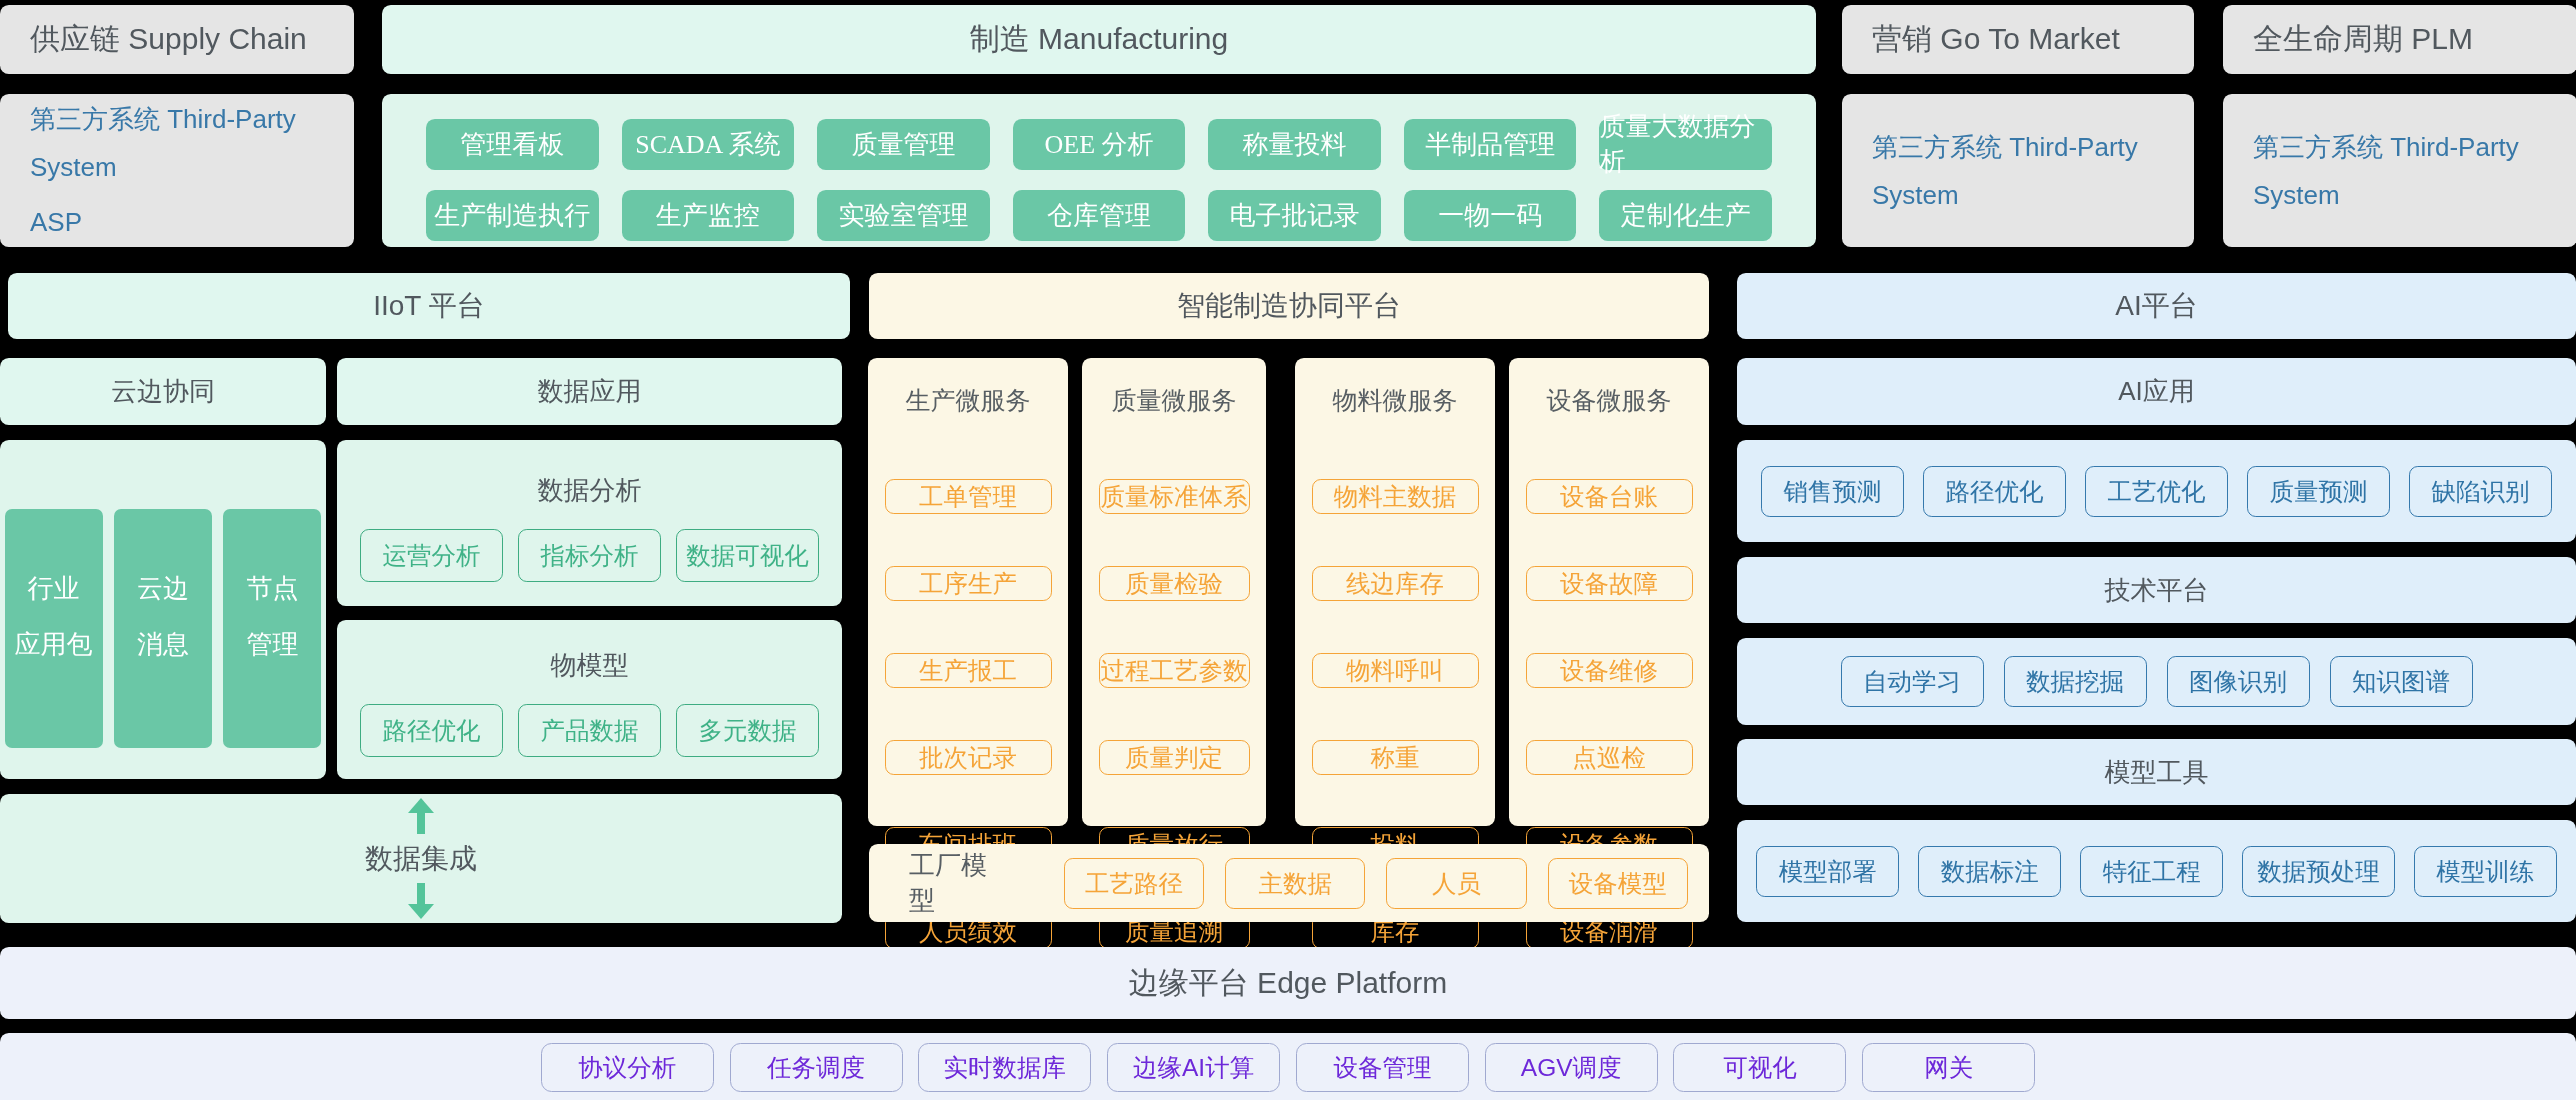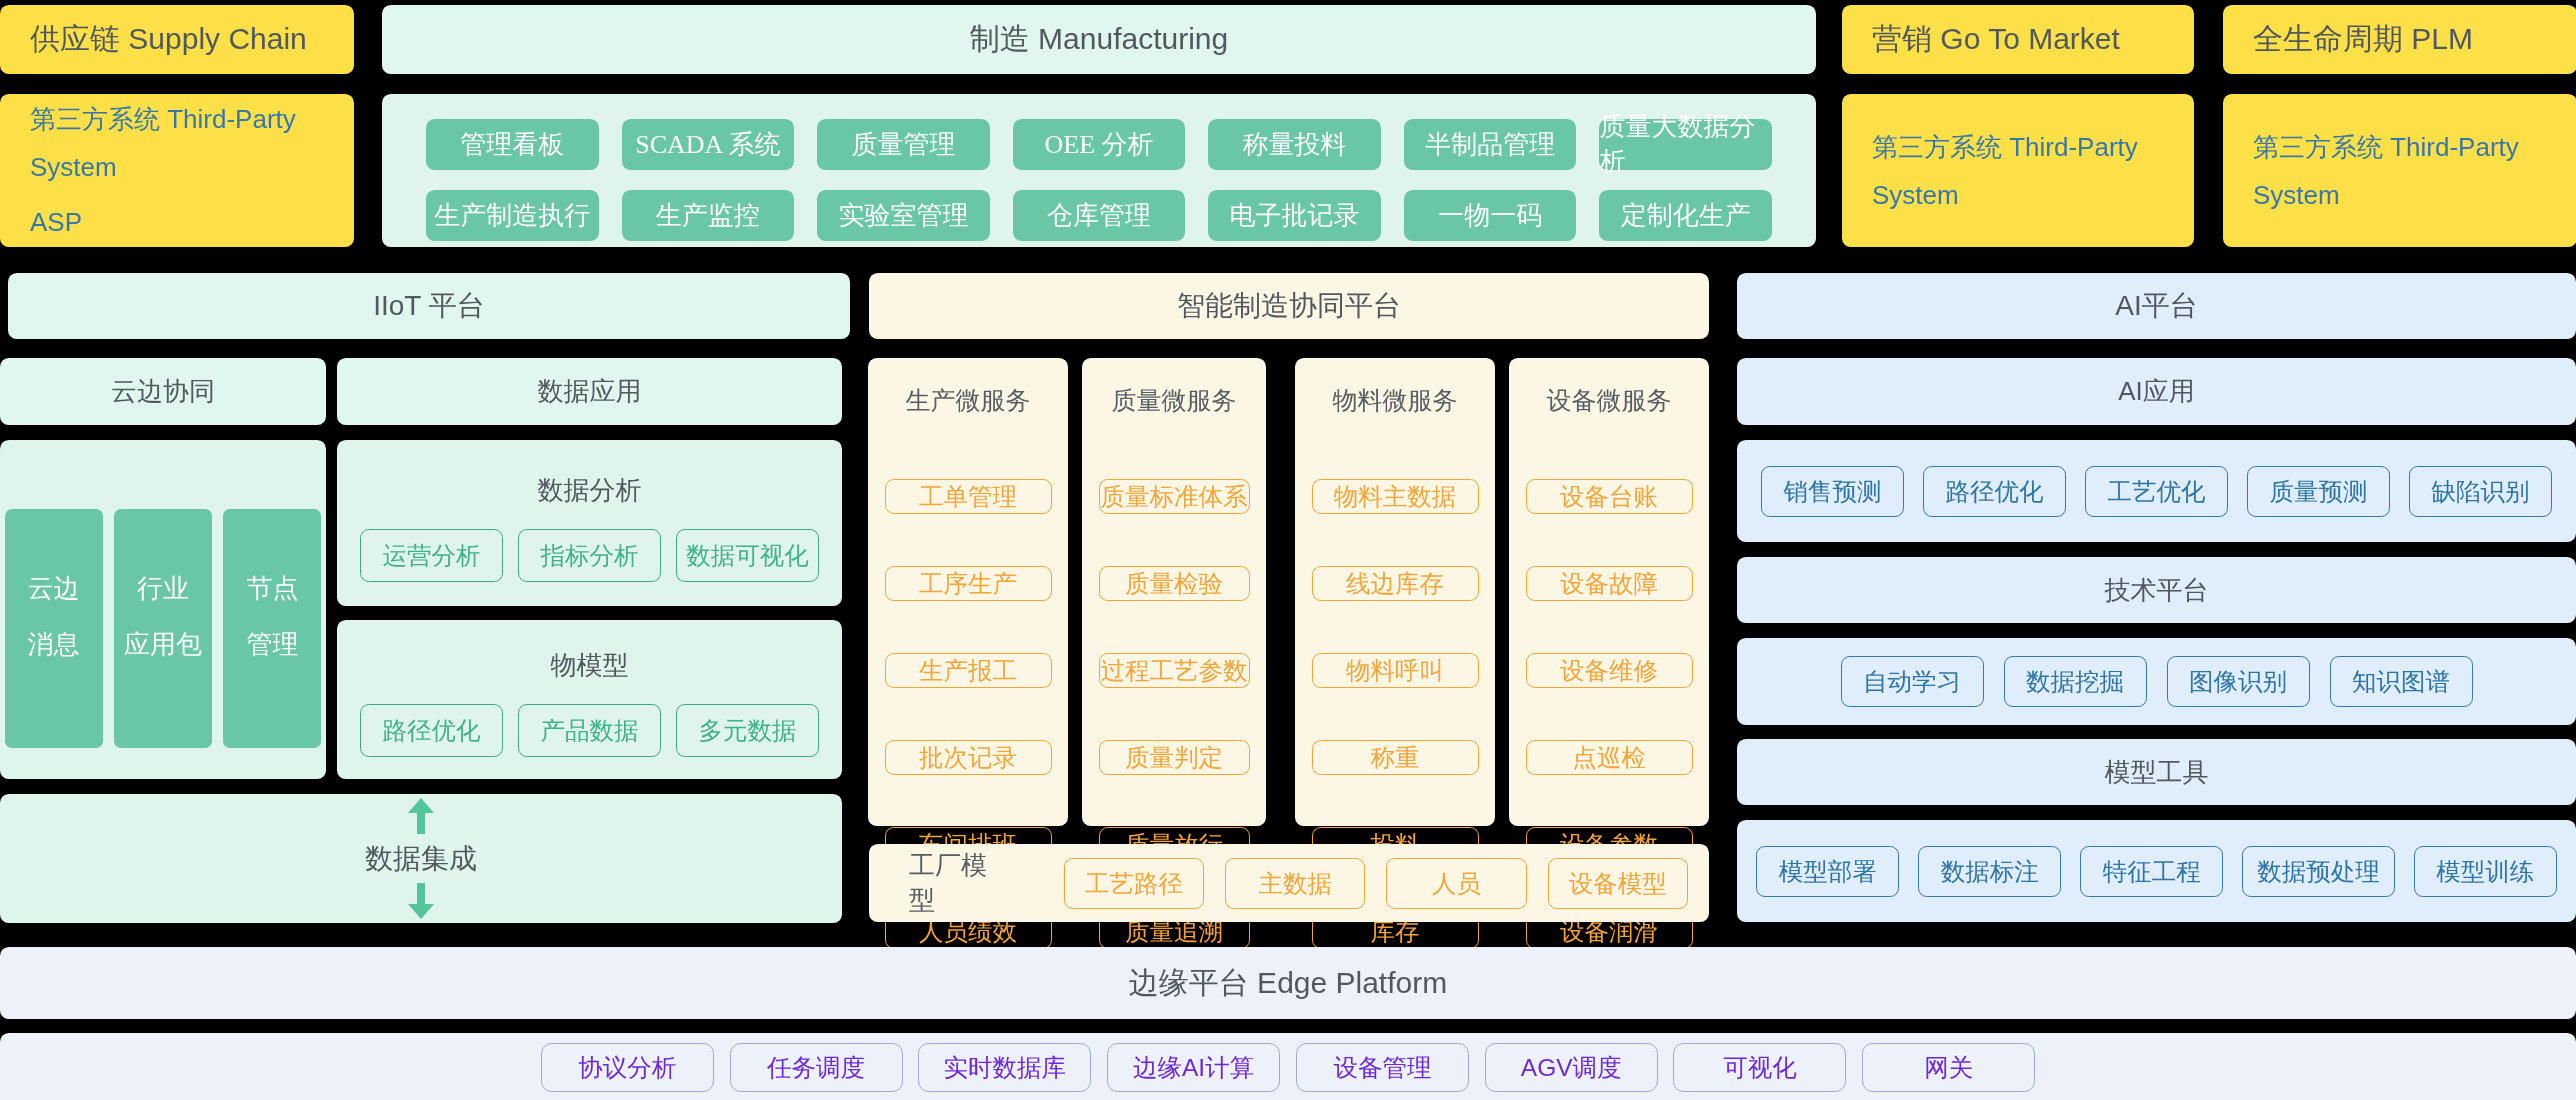--- a/index.html
+++ b/index.html
@@ -1,20 +1,20 @@
 <!DOCTYPE html>
 <html style="font-size:14px"><head>
 <meta charset="utf-8">
 <style>
   html,body{margin:0;padding:0;background:#000;}
   body{width:2576px;height:1101px;position:relative;overflow:hidden;
        font-family:"Liberation Sans","DejaVu Sans",sans-serif;}
   .panel{position:absolute;border-radius:8.8px;box-sizing:border-box;}
   
-  .bg-blue{background:#fde047;}
+  .bg-blue{background:#e5e5e5;}
   .bg-green{background:#DFF5EC;}
   .bg-greenh{background:#E0F7EF;}
   .bg-yellow{background:#FCF7E5;}
   .bg-aiblue{background:#DFEEFA;}
   .bg-lav{background:#EDF1FA;}
   
   .t-dark{color:#51585E;}
   .t-blue{color:#3878A8;}
   .center{display:flex;align-items:center;justify-content:center;}
   .h1{font-size:30px;}
@@ -123,26 +123,26 @@
 
 <div class="panel bg-greenh center h3 t-dark" style="left:0;top:358px;width:326px;height:67px;">
   <span>云边协同</span>
 </div>
 <div class="panel bg-greenh center h3 t-dark" style="left:337px;top:358px;width:505px;height:67px;">
   <span>数据应用</span>
 </div>
 
 <div class="panel bg-green cloudwrap" style="left:0;top:440px;width:326px;height:339px;">
   <div class="cloudbox">
+    <span>行业</span>
+    <span>应用包</span>
+  </div>
+  <div class="cloudbox">
     <span>云边</span>
     <span>消息</span>
-  </div>
-  <div class="cloudbox">
-    <span>行业</span>
-    <span>应用包</span>
   </div>
   <div class="cloudbox">
     <span>节点</span>
     <span>管理</span>
   </div>
 </div>
 
 <div class="panel bg-green subpanel" style="left:337px;top:440px;width:505px;height:166px;">
   <div class="h3 t-dark" style="margin-top:33px;">数据分析</div>
   <div class="btnrow" style="margin-top:21px;width:100%;">

